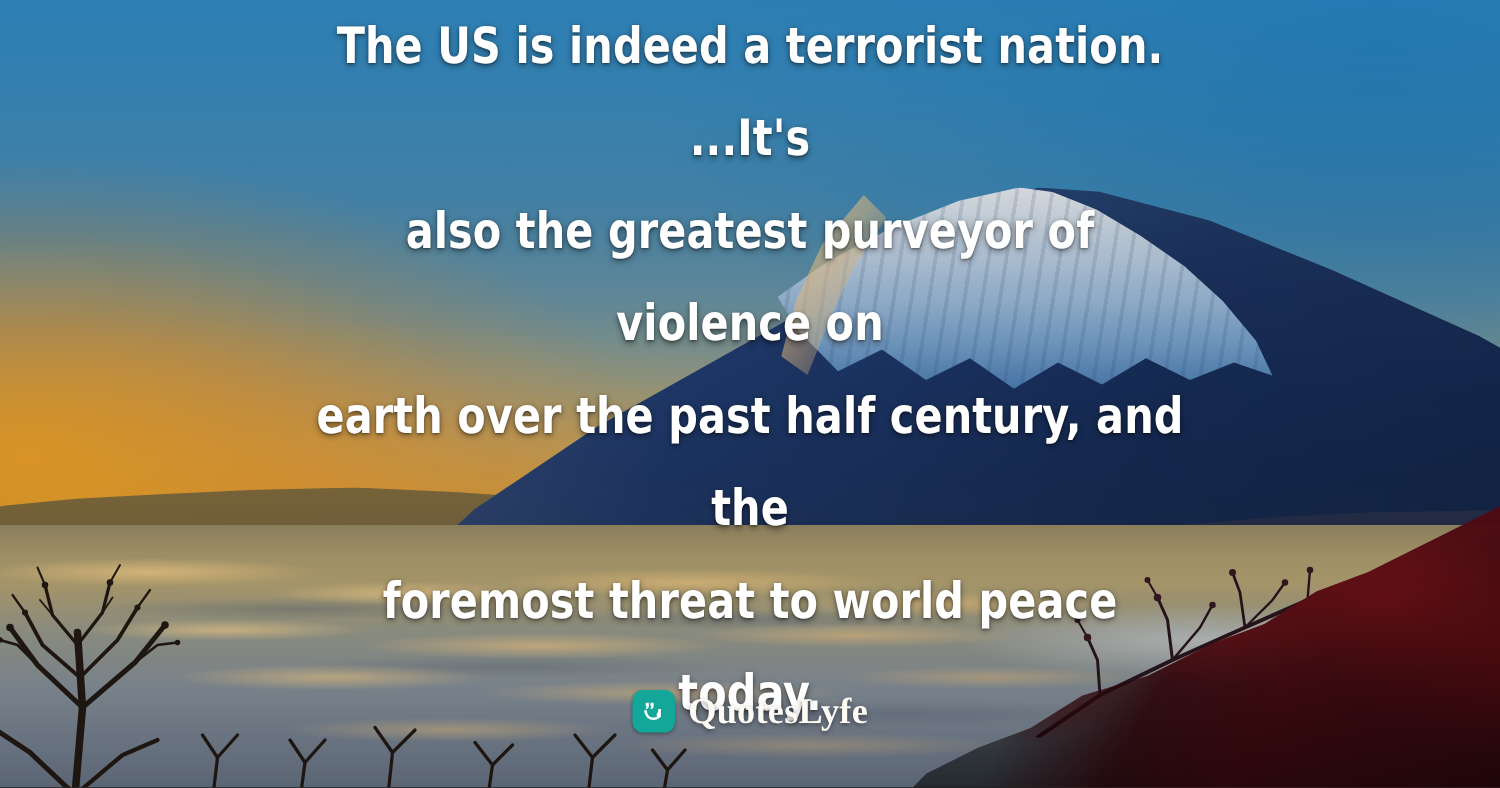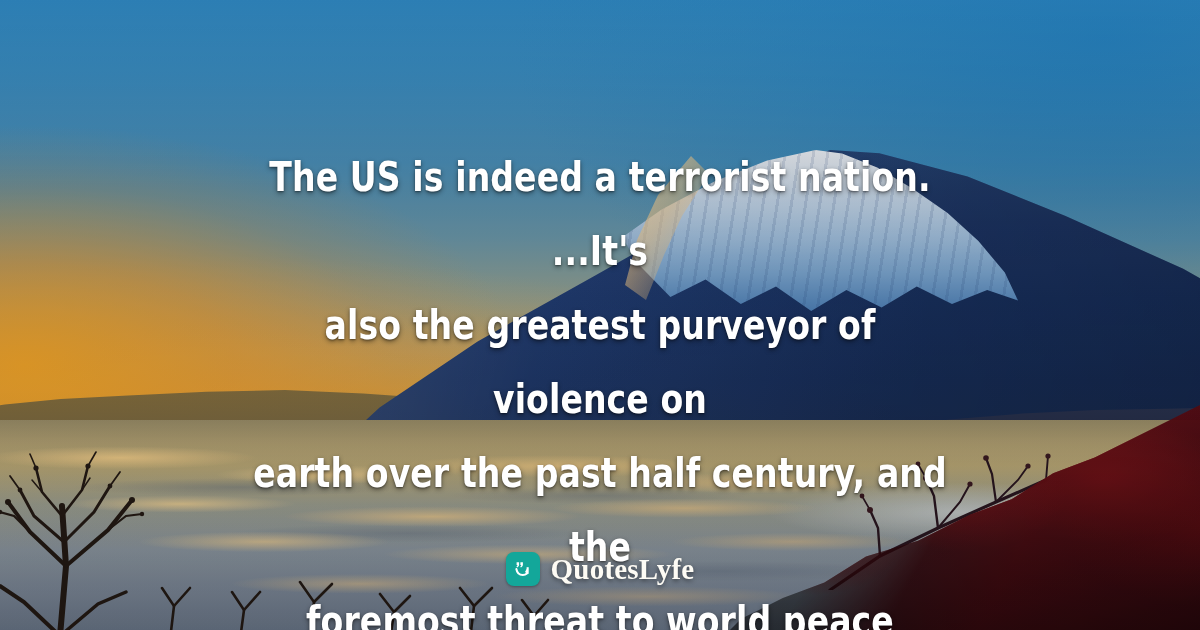--- a/index.html
+++ b/index.html
@@ -167,21 +167,20 @@
     position:absolute;inset:0;
     background:
       linear-gradient(to bottom, rgba(0,0,0,.06) 0%, rgba(0,0,0,.14) 30%, rgba(0,0,0,.12) 62%, rgba(0,0,0,.18) 100%);
   }
 
   
   .content{
     position:absolute;inset:0;
     display:flex;flex-direction:column;
     align-items:center;
-    padding-top:140px;
   }
 
   .quote-text{
     width:760px;
     text-align:center;
     color:#ffffff;
     font-family:"Liberation Sans Narrow","DejaVu Sans Condensed","Liberation Sans",sans-serif;
     font-weight:700;
     font-size:40px;
     line-height:74px;

